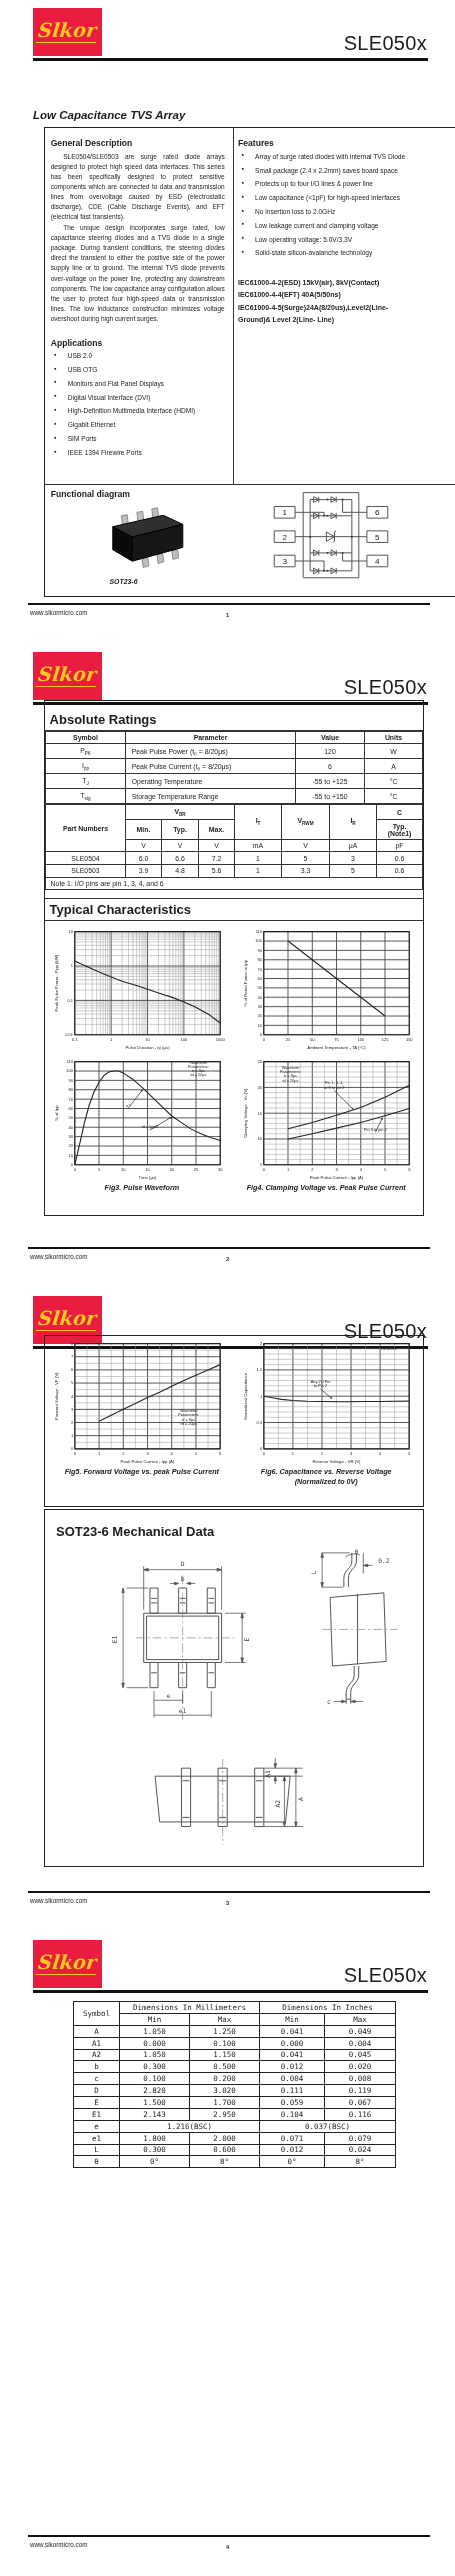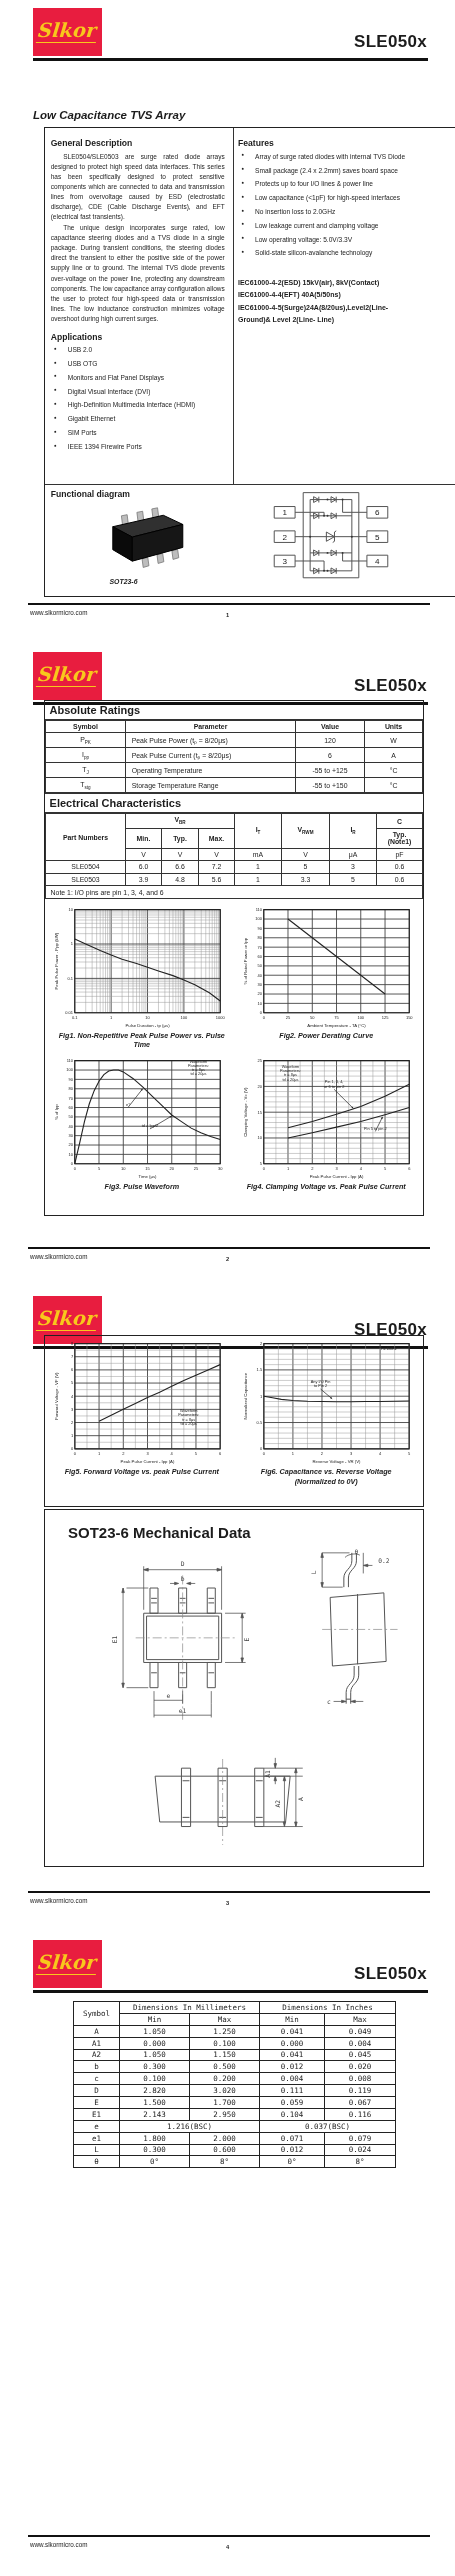--- a/index.html
+++ b/index.html
@@ -5,21 +5,21 @@
   html,body{margin:0;padding:0;background:#fff;}
   #doc{position:relative;width:455px;height:2576px;background:#fff;
        font-family:"Liberation Sans",sans-serif;color:#1c1c1c;overflow:hidden;}
   .page{position:absolute;left:0;width:455px;height:644px;background:#fff;}
   
   .logo{position:absolute;left:33px;top:8px;width:69px;height:48px;background:#e81d3f;
         display:flex;align-items:center;justify-content:center;}
   .logo span{font-family:"DejaVu Serif",serif;font-style:italic;font-weight:bold;
         font-size:19.5px;color:#f8c81c;border-bottom:1.7px solid #f8c81c;line-height:1.05;
         transform:skewX(-6deg);padding:0 1.1px 0.6px 1.1px;}
-  .partno{position:absolute;right:28px;top:32px;font-size:17px;font-weight:bold;letter-spacing:0.3px;}
+  .partno{position:absolute;right:28px;top:32px;font-size:20px;font-weight:normal;letter-spacing:0.3px;}
   .hrule{position:absolute;left:33px;top:58px;width:395px;height:2.9px;background:#111;}
   .frule{position:absolute;left:27.5px;top:603px;width:402px;height:2.3px;background:#111;}
   .website{position:absolute;left:30px;top:609px;font-size:6.3px;color:#222;}
   .pagenum{position:absolute;left:0;top:612px;width:455px;text-align:center;
            font-size:5.7px;font-weight:bold;}
   
   .subtitle{position:absolute;left:33px;top:109px;font-size:11.5px;font-weight:bold;font-style:italic;text-align:right;}
   .mainbox{position:absolute;left:44px;top:127px;width:378px;height:468px;border:1.1px solid #222;padding-left:43px;}
   .coldiv{position:absolute;left:188px;top:0;width:0.6px;height:356px;background:#333;}
   .fdrule{position:absolute;left:0;top:356px;width:100%;height:0.6px;background:#333;}
@@ -32,36 +32,36 @@
               margin-bottom:4.6px;text-align:justify;}
   ul.blist li::before{content:"●";position:absolute;left:3.4px;top:0.6px;font-size:4.6px;}
   .iecblock{margin-top:19.5px;font-size:7px;font-weight:bold;line-height:1.75;}
   .fdtitle{position:absolute;left:5.7px;top:361px;font-size:8.6px;font-weight:bold;}
   .pkgimg{position:absolute;left:46px;top:378px;}
   .pkgcap{position:absolute;left:41px;top:450px;width:75px;text-align:center;
           font-size:6.9px;font-weight:bold;font-style:italic;}
   .schem{position:absolute;left:213px;top:362px;}
   
   .box2{position:absolute;left:44px;top:56px;width:378px;height:514px;border:1.1px solid #222;}
-  .tblTitle{font-size:11px;font-weight:bold;padding:2.9px 4.6px;border-bottom:0.6px solid #333;}
+  .tblTitle{font-size:13px;font-weight:bold;padding:2.9px 4.6px;border-bottom:0.6px solid #333;margin-top:8px;}
   table.dt{border-collapse:collapse;width:100%;font-size:6.9px;}
   table.dt th,table.dt td{border:0.6px solid #333;text-align:center;padding:2.3px 2.3px;font-weight:normal;}
   table.dt th{font-weight:bold;}
   table.dt td.pleft{text-align:left;padding-left:5.7px;}
   table.dt sub{font-size:4.6px;}
   .notecell{text-align:left !important;padding-left:4.6px !important;}
   .chartrow{display:flex;justify-content:space-between;padding:5.7px 8px 0 8px;}
   .chart{width:173px;height:125px;}
   .caprow{display:flex;padding:1.1px 4.6px;}
   .cap{width:50%;text-align:center;font-size:7.2px;font-weight:bold;font-style:italic;line-height:1.3;}
   
   .box3a{position:absolute;left:44px;top:47px;width:378px;height:170px;border:1.1px solid #222;}
   .box3b{position:absolute;left:44px;top:221px;width:378px;height:356px;border:1.1px solid #222;}
   .chart3{width:173px;height:127px;}
-  .mechtitle{position:absolute;left:23px;top:13.8px;font-size:15px;font-weight:bold;}
+  .mechtitle{position:absolute;left:11px;top:13.8px;font-size:13px;font-weight:bold;}
   .mech{position:absolute;}
   .mech text{font-family:"DejaVu Sans Mono",monospace;font-size:11px;fill:#444;}
   
   table.dims{position:absolute;left:73px;top:69px;border-collapse:collapse;width:323px;
              font-family:"DejaVu Sans Mono",monospace;font-size:7.5px;}
   table.dims th,table.dims td{border:1.1px solid #222;text-align:center;padding:0.6px 1.1px;
              font-weight:normal;height:9.7px;}
   svg line,svg rect,svg path,svg polyline,svg polygon{vector-effect:non-scaling-stroke;}
 </style>
 </head>
@@ -78,21 +78,21 @@
     <div class="subtitle">Low Capacitance TVS Array</div>
 
     <div class="mainbox">
       <div class="coldiv"></div>
       <div class="fdrule"></div>
 
       <div class="colL">
         <div class="secTitle">General Description</div>
         <p class="para">SLE0504/SLE0503 are surge rated diode arrays designed to protect high speed data interfaces. This series has been specifically designed to protect sensitive components which are connected to data and transmission lines from overvoltage caused by ESD (electrostatic discharge), CDE (Cable Discharge Events), and EFT (electrical fast transients).</p>
         <p class="para">The unique design incorporates surge rated, low capacitance steering diodes and a TVS diode in a single package. During transient conditions, the steering diodes direct the transient to either the positive side of the power supply line or to ground. The internal TVS diode prevents over-voltage on the power line, protecting any downstream components. The low capacitance array configuration allows the user to protect four high-speed data or transmission lines. The low inductance construction minimizes voltage overshoot during high current surges.</p>
-        <div class="secTitle" style="margin-top:8px">Applications</div>
+        <div class="secTitle" style="margin-top:14px">Applications</div>
         <ul class="blist">
             <li>USB 2.0</li>
             <li>USB OTG</li>
             <li>Monitors and Flat Panel Displays</li>
             <li>Digital Visual Interface (DVI)</li>
             <li>High-Definition Multimedia Interface (HDMI)</li>
             <li>Gigabit Ethernet</li>
             <li>SIM Ports</li>
             <li>IEEE 1394 Firewire Ports</li>
           </ul>
@@ -250,21 +250,20 @@
         </tr>
         <tr>
           <td><span>T</span><sub>stg</sub></td>
           <td class="pleft">Storage Temperature Range</td>
           <td>-55 to +150</td>
           <td>°C</td>
         </tr>
       </tbody>
         </table>
 
-      <div class="tblTitle" style="border-top:0.6px solid #333">Electrical Characteristics</div>
       <table class="dt">
         <colgroup>
             <col style="width:80px">
             <col style="width:36px">
             <col style="width:37px">
             <col style="width:36px">
             <col style="width:47px">
             <col style="width:48px">
             <col style="width:47px">
             <col>
@@ -315,20 +314,21 @@
               <td>3.3</td>
           <td>5</td>
               <td>0.6</td>
         </tr>
         <tr>
           <td colspan="8" class="notecell">Note 1: I/O pins are pin 1, 3, 4, and 6</td>
         </tr>
       </tbody>
         </table>
 
+      <div class="tblTitle" style="border-top:0.6px solid #333">Typical Characteristics</div>
 
       <div class="chartrow">
         <div class="chart"><svg width="173" height="125" font-family="Liberation Sans,sans-serif" viewBox="0 0 302 218">
               <line x1="38.0" y1="8" x2="38.0" y2="188" stroke="#444" stroke-width="0.9"></line>
               <line x1="57.1" y1="8" x2="57.1" y2="188" stroke="#999" stroke-width="0.5"></line>
               <line x1="68.3" y1="8" x2="68.3" y2="188" stroke="#999" stroke-width="0.5"></line>
               <line x1="76.2" y1="8" x2="76.2" y2="188" stroke="#999" stroke-width="0.5"></line>
               <line x1="82.4" y1="8" x2="82.4" y2="188" stroke="#999" stroke-width="0.5"></line>
               <line x1="87.4" y1="8" x2="87.4" y2="188" stroke="#999" stroke-width="0.5"></line>
               <line x1="91.7" y1="8" x2="91.7" y2="188" stroke="#999" stroke-width="0.5"></line>
@@ -442,24 +442,20 @@
               <text x="35" y="76.0" font-size="7" fill="#222" text-anchor="end">70</text>
               <text x="35" y="59.6" font-size="7" fill="#222" text-anchor="end">80</text>
               <text x="35" y="43.2" font-size="7" fill="#222" text-anchor="end">90</text>
               <text x="35" y="26.9" font-size="7" fill="#222" text-anchor="end">100</text>
               <text x="35" y="10.5" font-size="7" fill="#222" text-anchor="end">110</text>
               <text x="165" y="213" font-size="7.5" fill="#222" text-anchor="middle">Ambient Temperature - TA (°C)</text>
               <text x="9" y="98" font-size="7.5" fill="#222" text-anchor="middle" transform="rotate(-90 9 98)">% of Rated Power or Ipp</text>
               <polyline fill="none" stroke="#222" stroke-width="1.1" points="80.3,24.4 249.7,155.3"></polyline>
             </svg></div>
       </div>
-      <div class="caprow">
-        <div class="cap">Fig1. Non-Repetitive Peak Pulse Power vs. Pulse Time</div>
-        <div class="cap">Fig2.   Power Derating Curve</div>
-      </div>
       <div class="chartrow">
         <div class="chart"><svg width="173" height="125" font-family="Liberation Sans,sans-serif" viewBox="0 0 302 218">
               <line x1="38.0" y1="8" x2="38.0" y2="188" stroke="#444" stroke-width="0.9"></line>
               <line x1="80.3" y1="8" x2="80.3" y2="188" stroke="#444" stroke-width="0.9"></line>
               <line x1="122.7" y1="8" x2="122.7" y2="188" stroke="#444" stroke-width="0.9"></line>
               <line x1="165.0" y1="8" x2="165.0" y2="188" stroke="#444" stroke-width="0.9"></line>
               <line x1="207.3" y1="8" x2="207.3" y2="188" stroke="#444" stroke-width="0.9"></line>
               <line x1="249.7" y1="8" x2="249.7" y2="188" stroke="#444" stroke-width="0.9"></line>
               <line x1="292.0" y1="8" x2="292.0" y2="188" stroke="#444" stroke-width="0.9"></line>
               <line x1="38" y1="188.0" x2="292" y2="188.0" stroke="#444" stroke-width="0.9"></line>

